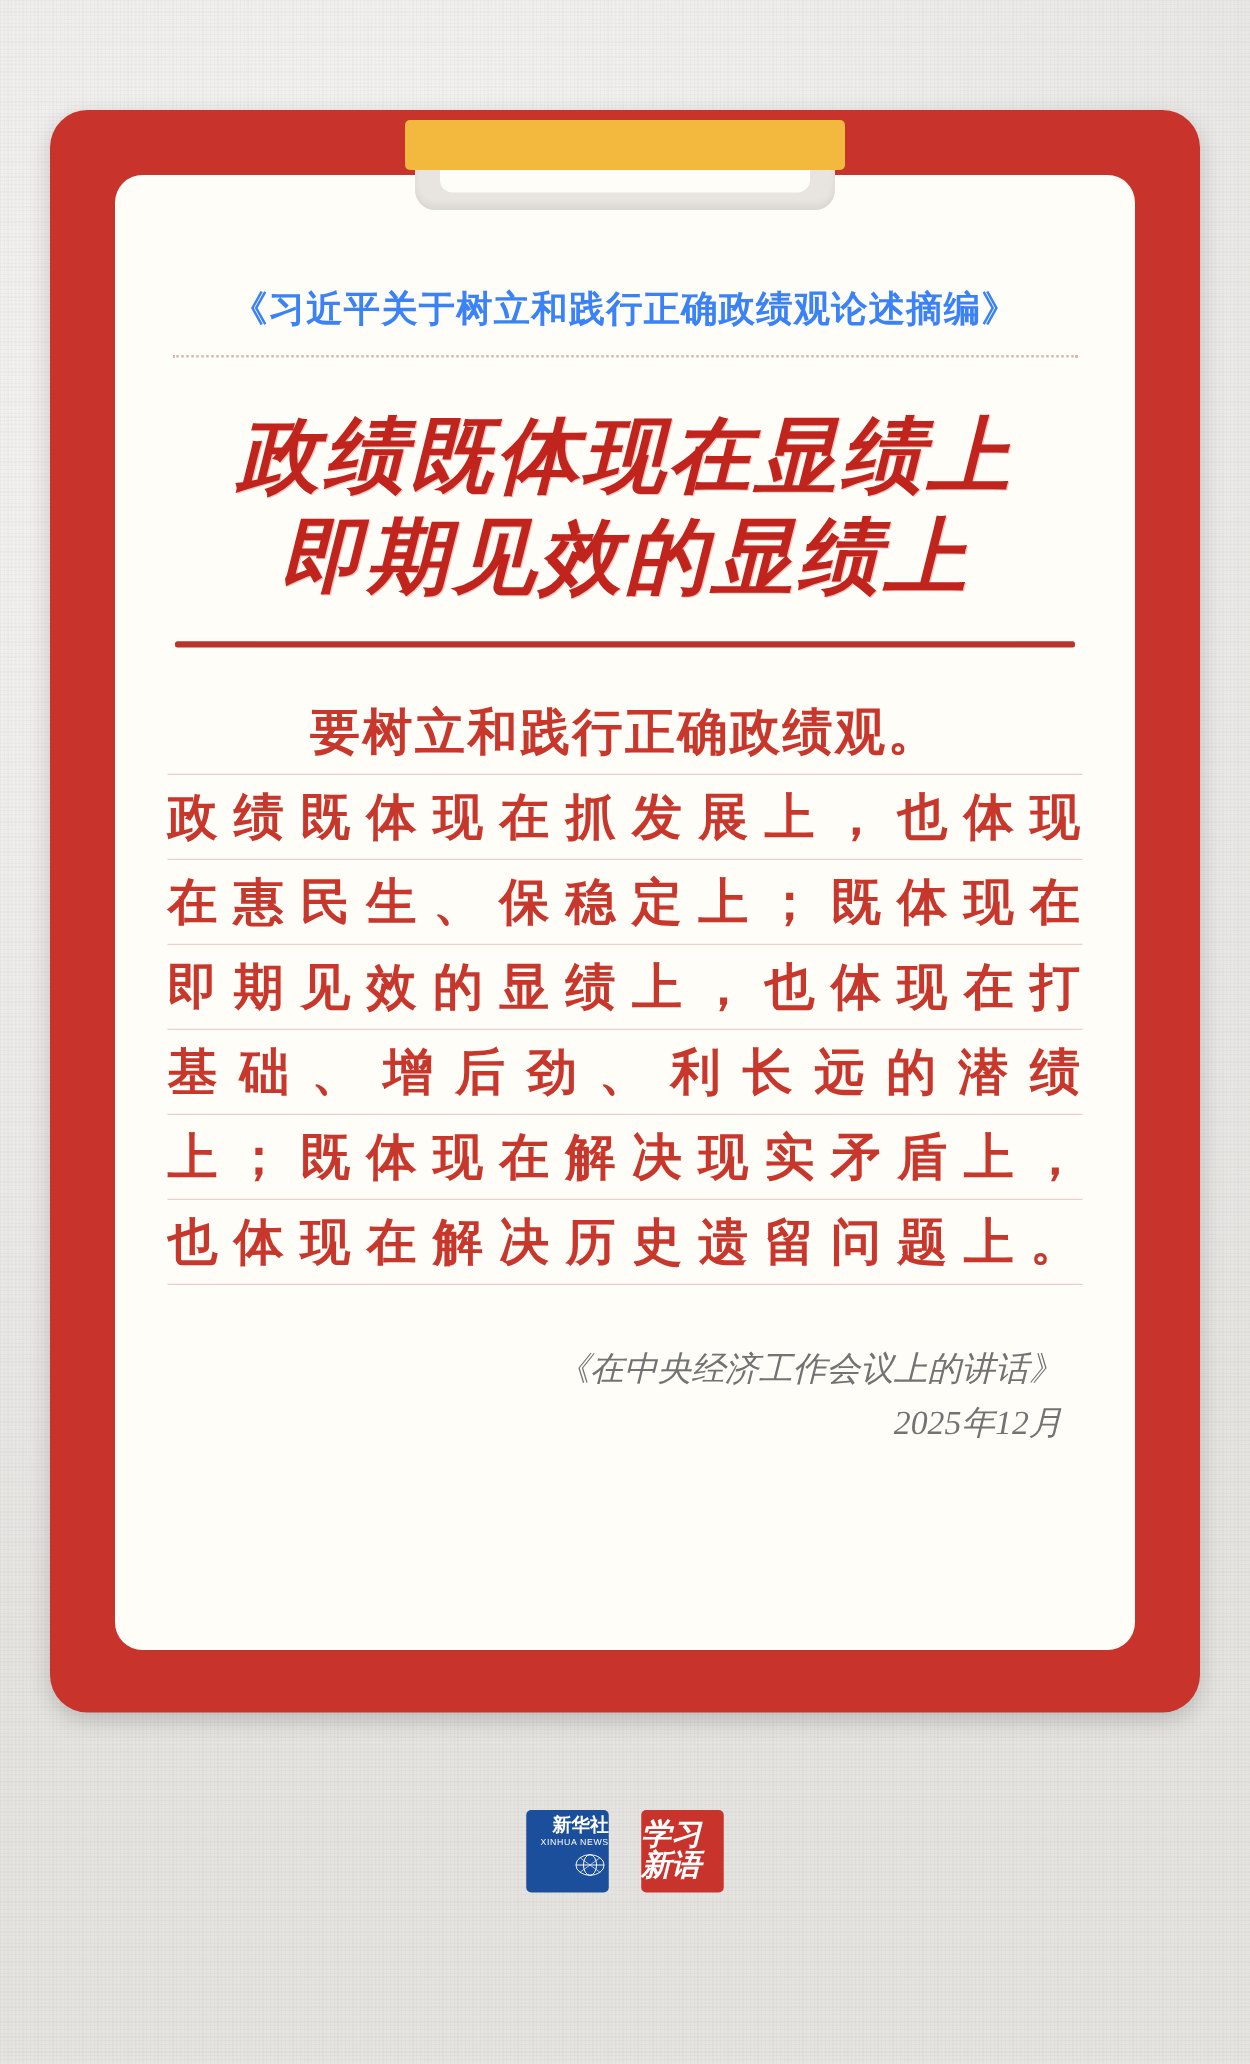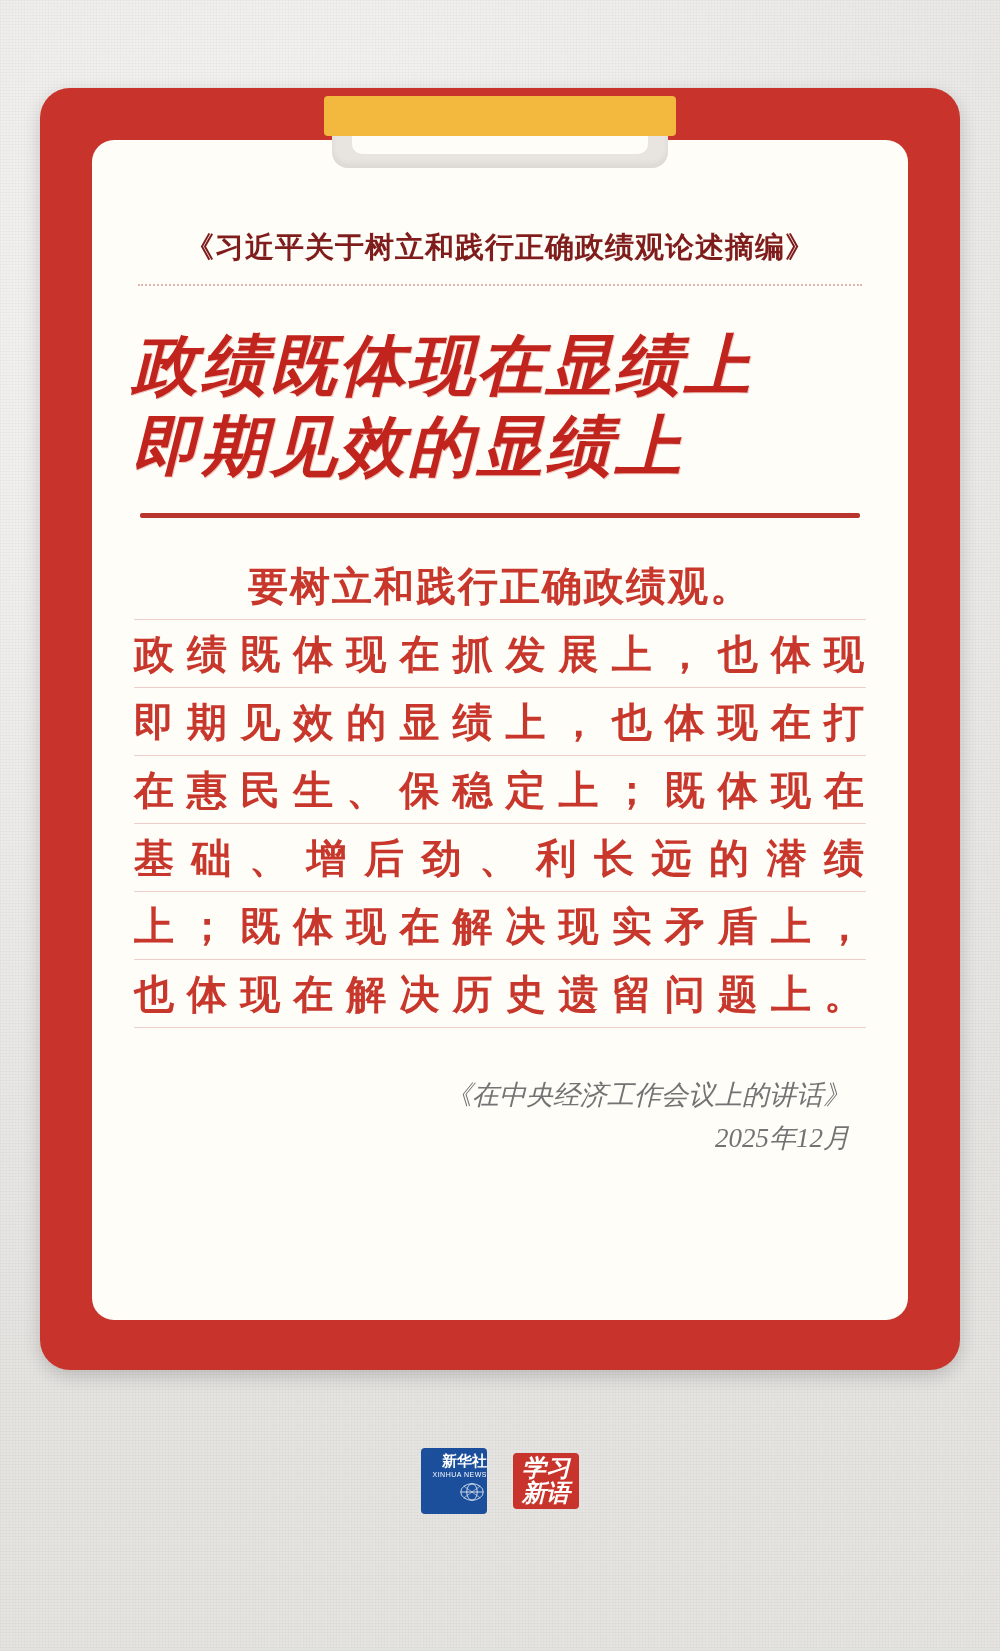--- a/index.html
+++ b/index.html
@@ -92,33 +92,34 @@
     left: 0;
     top: 0;
     width: 816px;
     height: 1180px;
     box-sizing: border-box;
     padding: 88px 40px 0 40px;
   }
 
   .source-title {
     text-align: center;
-    color: #7f1d1d;
+    color: #3b82f6;
     font-size: 29px;
     font-weight: 700;
     letter-spacing: 1px;
     padding-bottom: 16px;
     font-family: Liberation Serif, serif;
   }
   .dotted-rule {
     border-top: 2px dotted #e0b4ae;
     margin: 0 6px 40px 6px;
   }
 
   .headline {
+    text-align: center;
     color: #c0241c;
     font-family: "Liberation Serif", serif;
     font-weight: 700;
     font-size: 66px;
     line-height: 1.22;
     font-style: italic;
     letter-spacing: 3px;
     text-shadow: 1px 1px 0 rgba(180,30,20,0.25);
   }
   .headline .l2 { display: block; }
@@ -196,27 +197,26 @@
     letter-spacing: 0.5px;
     margin-top: 1px;
   }
   .globe {
     width: 30px;
     height: 22px;
     margin-top: 3px;
   }
   .logo-xuexi {
     width: 66px;
-    height: 56px;
+    height: 66px;
     background: #c8342c;
     border-radius: 4px;
     color: #fff;
     display: flex;
     flex-direction: column;
-    align-items: center;
     justify-content: center;
     font-family: "Liberation Serif", serif;
     font-weight: 700;
     font-style: italic;
     line-height: 1.05;
     font-size: 24px;
     box-sizing: border-box;
   }
 </style>
 </head>
@@ -234,22 +234,22 @@
       <div class="headline">
         <span class="l1">政绩既体现在显绩上</span>
         <span class="l2">即期见效的显绩上</span>
       </div>
 
       <div class="thick-rule"></div>
 
       <div class="quote">
         <div class="line first">要树立和践行正确政绩观。</div>
         <div class="line">政绩既体现在抓发展上，也体现</div>
+        <div class="line">在惠民生、保稳定上；既体现在</div>
         <div class="line">即期见效的显绩上，也体现在打</div>
-        <div class="line">在惠民生、保稳定上；既体现在</div>
         <div class="line">基础、增后劲、利长远的潜绩</div>
         <div class="line">上；既体现在解决现实矛盾上，</div>
         <div class="line">也体现在解决历史遗留问题上。</div>
       </div>
 
       <div class="attribution">
         <div>《在中央经济工作会议上的讲话》</div>
         <div>2025年12月</div>
       </div>
 

